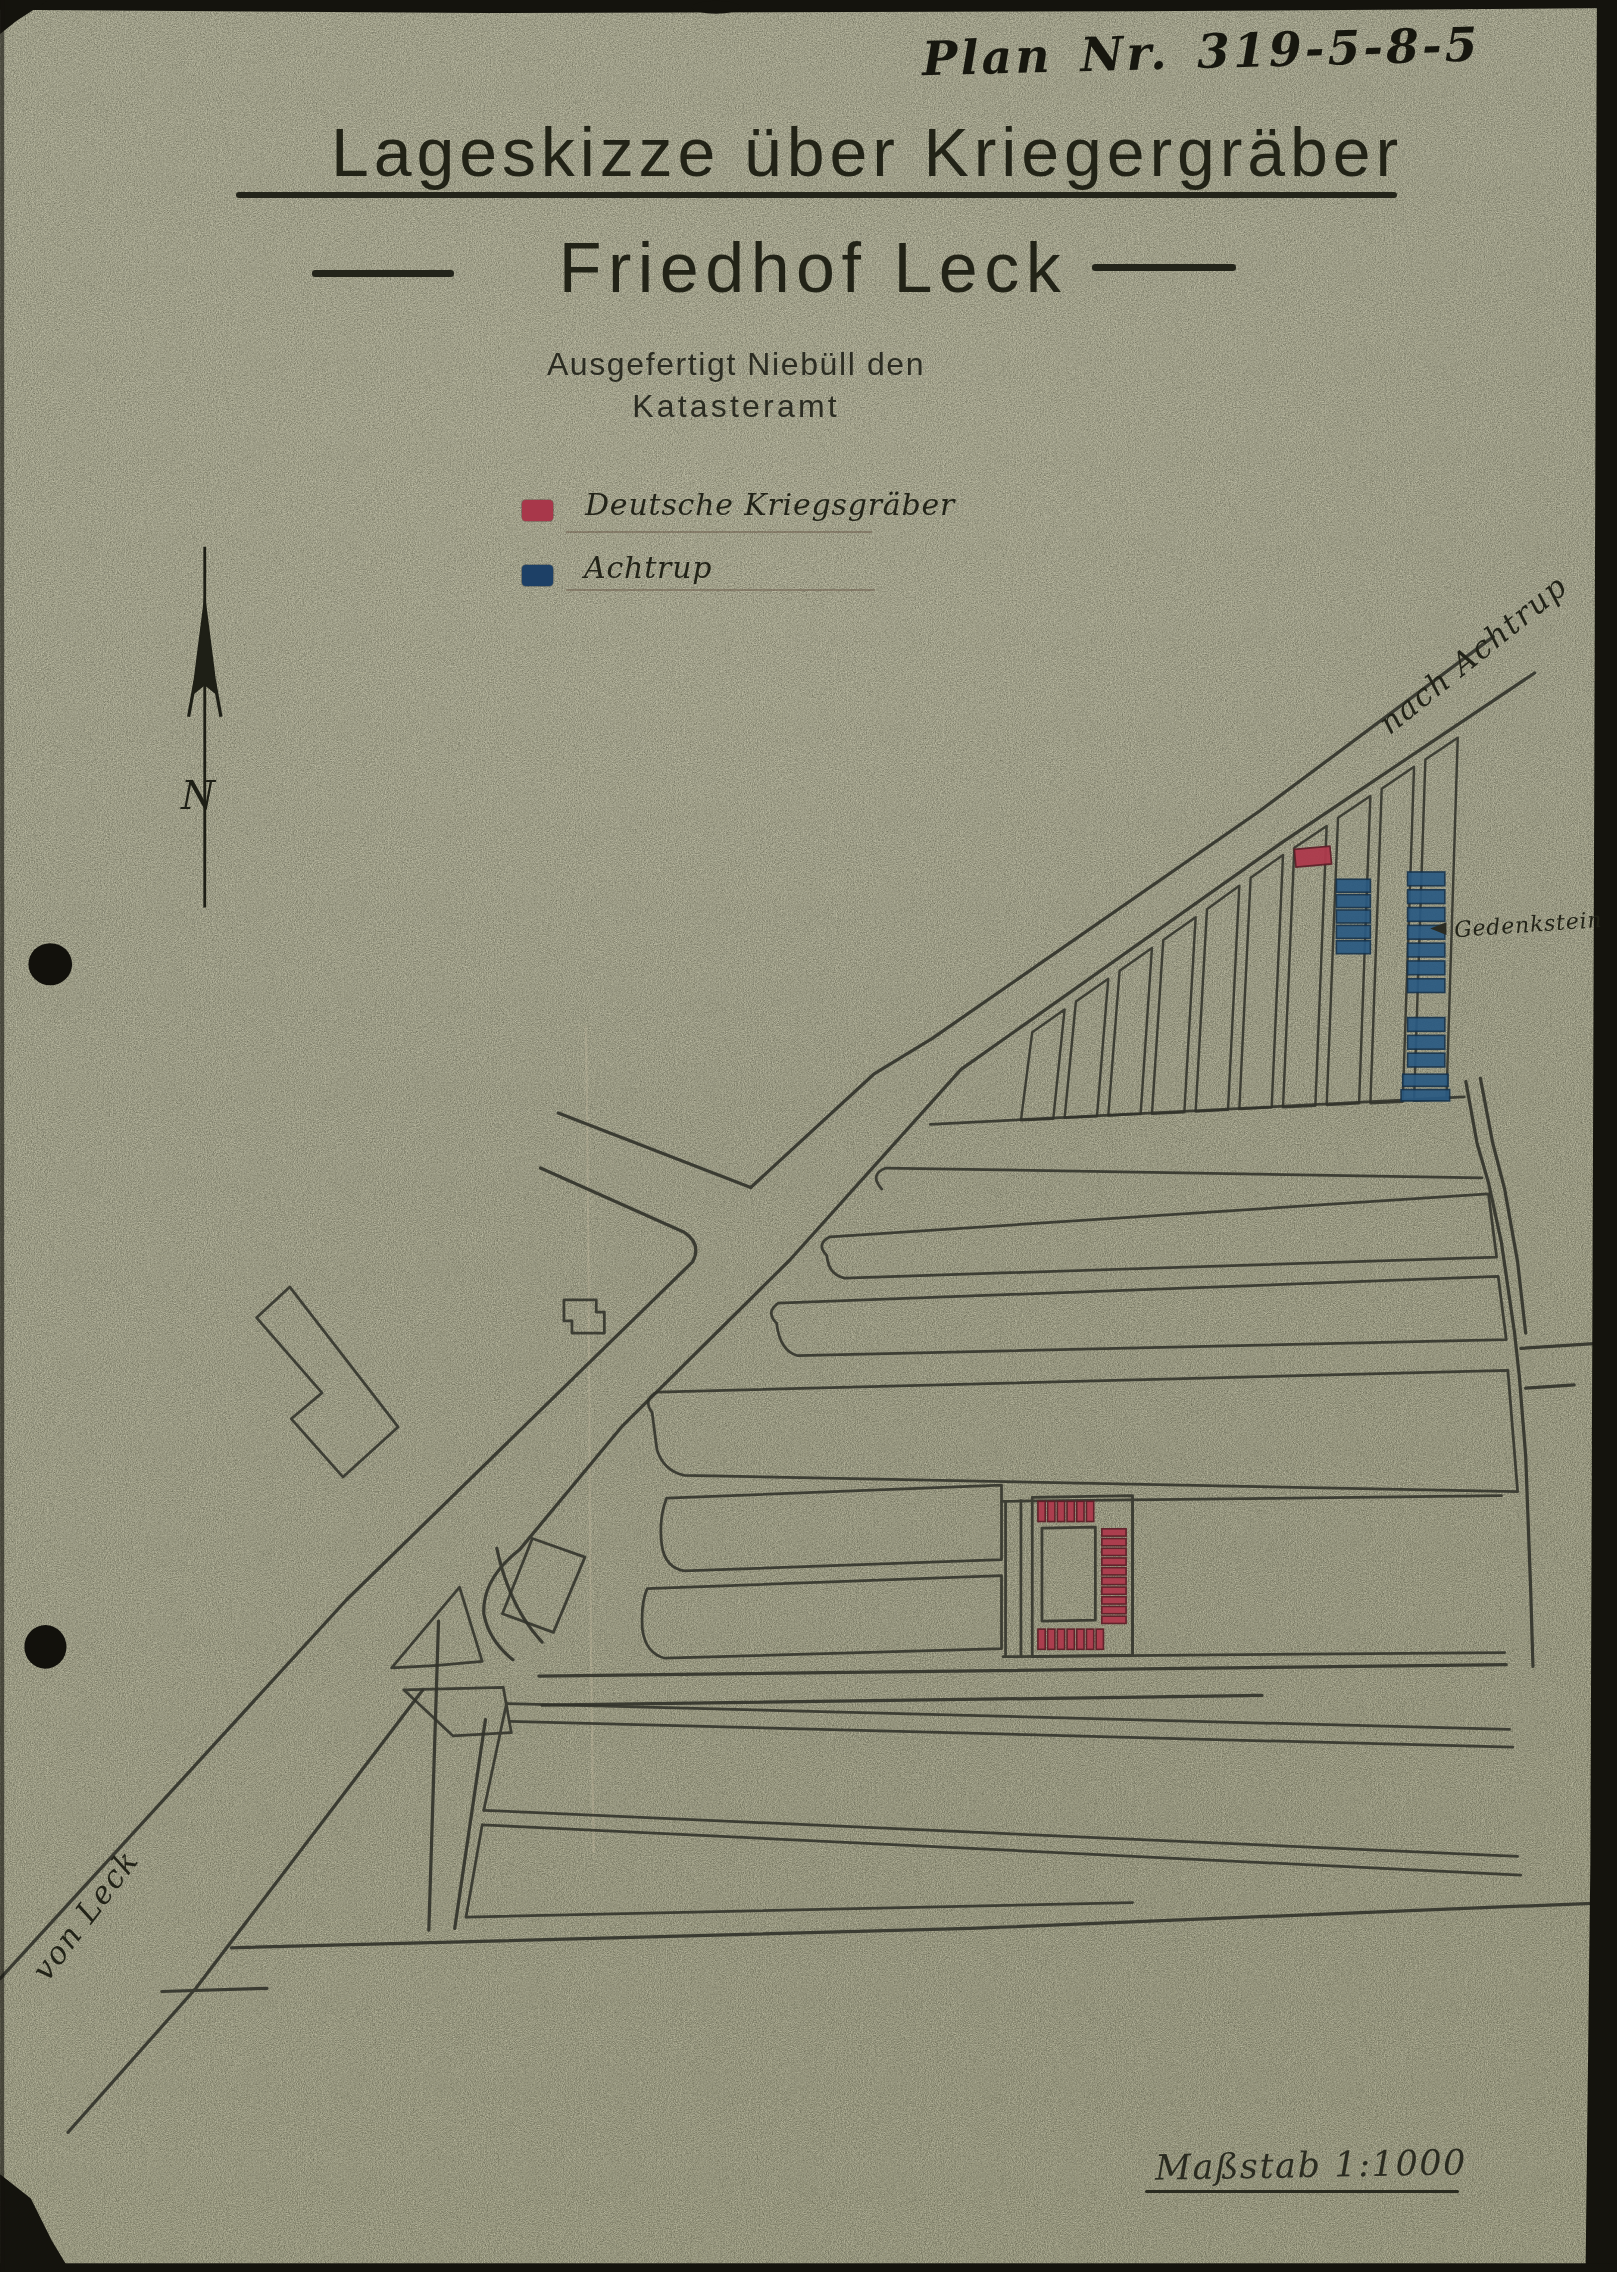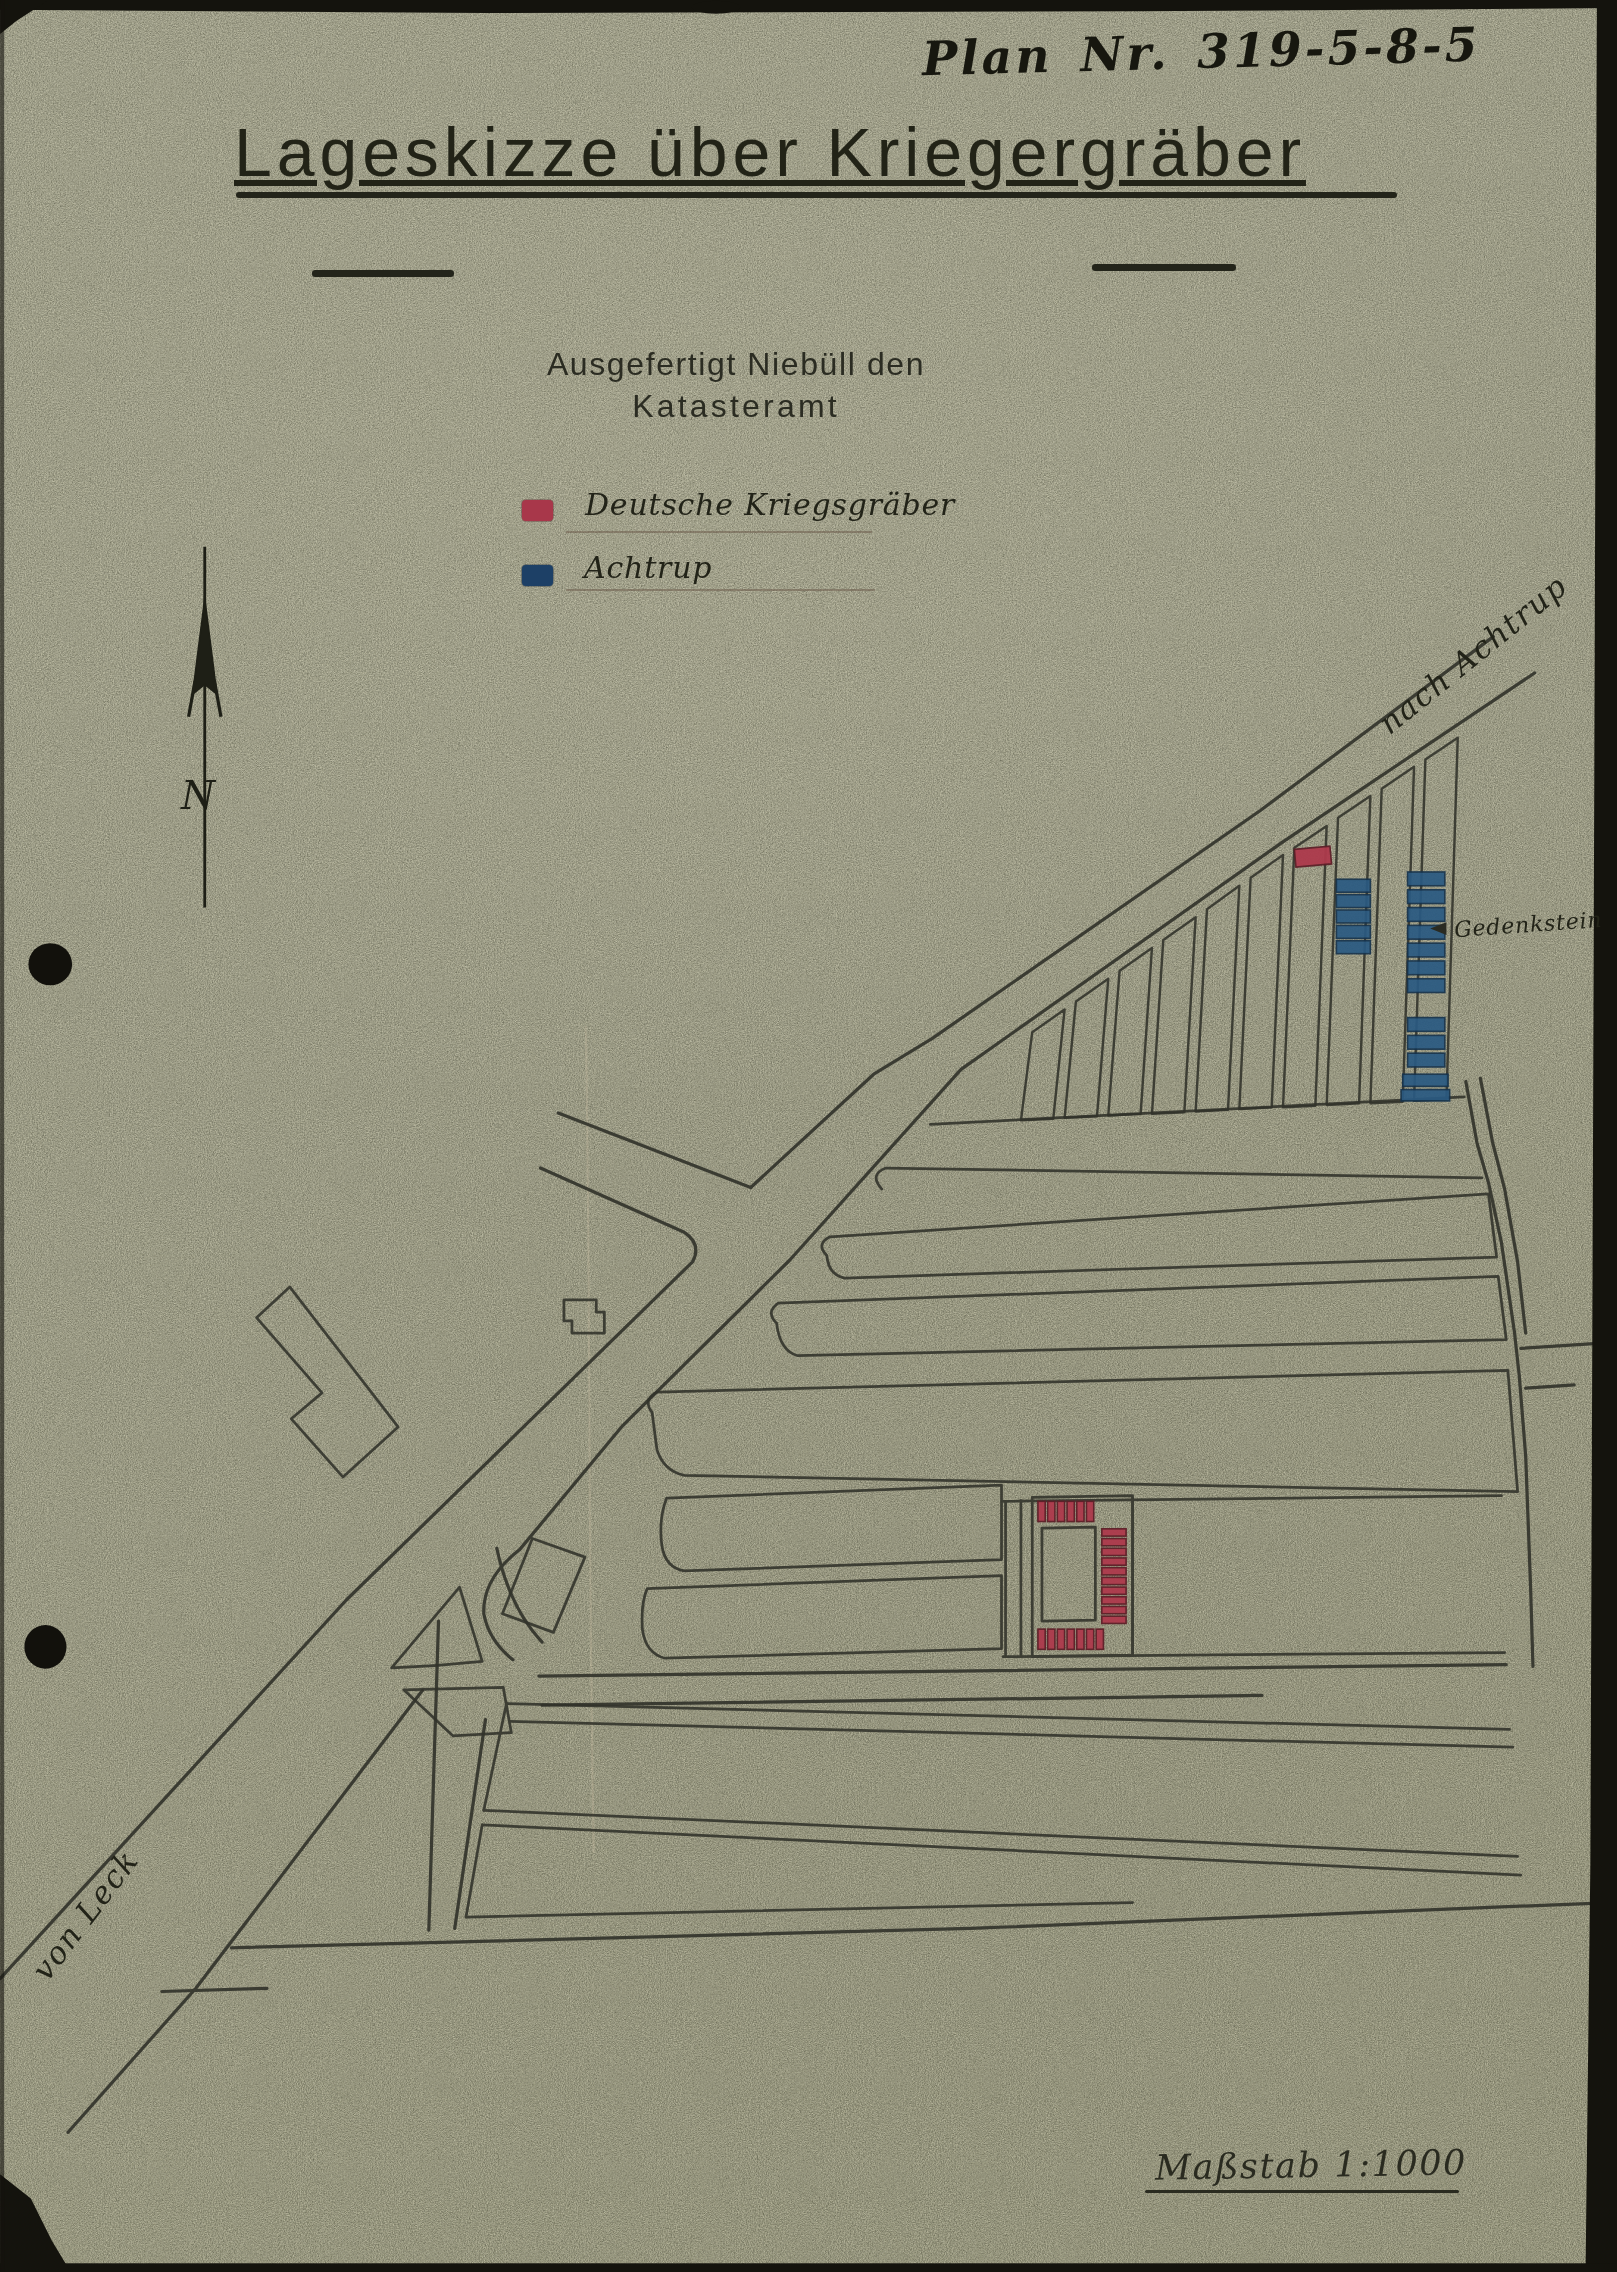--- a/index.html
+++ b/index.html
@@ -11,22 +11,22 @@
       radial-gradient(1537px 1375px at 72% 78%, rgba(148,148,126,.5), rgba(0,0,0,0) 75%),
       linear-gradient(160deg, #a8a893 0%, #a2a28d 45%, #99997f 100%);
   }
   .abs { position:absolute; }
   .print { color:#26271f; }
   .hand { font-family:"DejaVu Serif", serif; font-style:italic; color:#222318; }
   .label { white-space:nowrap; }
 
   .plan-number { left:922px; top:24px; font-size:47px; font-weight:bold; letter-spacing:3.2px;
     word-spacing:8px; transform:rotate(-1.5deg); color:#17170f; }
-  .title { left:234px; top:113px; width:1181px; text-align:left; font-size:68px;
-    letter-spacing:4.9px; color:#222317;text-decoration:underline; }
+  .title { left:222px; top:113px; width:1181px; text-align:right; font-size:68px;
+    letter-spacing:4.9px; color:#222317; }
   .title-underline { left:236px; top:192px; width:1161px; height:5.7px; background:#23241a; border-radius:3.2px; }
   .subtitle { left:243px; top:228px; width:1140px; text-align:center; font-size:70px;
     letter-spacing:6.5px; color:#222317; }
   .dash { height:6.5px; background:#23241a; border-radius:3.2px; }
   .dash-left  { left:312px; top:270px; width:142px; }
   .dash-right { left:1092px; top:264px; width:144px; }
   .issued-1 { left:453px; top:346px; width:566px; text-align:center; font-size:32px; letter-spacing:1.6px; color:#2b2c22; }
   .issued-2 { left:453px; top:388px; width:566px; text-align:center; font-size:32px; letter-spacing:3.2px; color:#2b2c22; }
 
   .legend-swatch { width:31px; height:21px; border-radius:4px; }
@@ -232,20 +232,21 @@
     </g>
     <ellipse cx="62" cy="1192" rx="27" ry="26" fill="#12110c"></ellipse>
     <ellipse cx="56" cy="2036" rx="26" ry="27" fill="#12110c"></ellipse>
   </svg>
 
   <div class="abs hand plan-number label">Plan Nr. 319-5-8-5</div>
 
   <div class="abs print title label">Lageskizze über Kriegergräber</div>
   <div class="abs title-underline"></div>
 
+  <div class="abs print subtitle label">Friedhof Leck</div>
   <div class="abs dash dash-left"></div>
   <div class="abs dash dash-right"></div>
 
   <div class="abs print issued-2 label">Katasteramt</div>
   <div class="abs print issued-1 label">Ausgefertigt Niebüll den</div>
 
   <div>
     <div class="abs legend-swatch swatch-german"></div>
     <div class="abs hand legend-label legend-label-german label">Deutsche Kriegsgräber</div>
     <div class="abs legend-line legend-line-german"></div>

